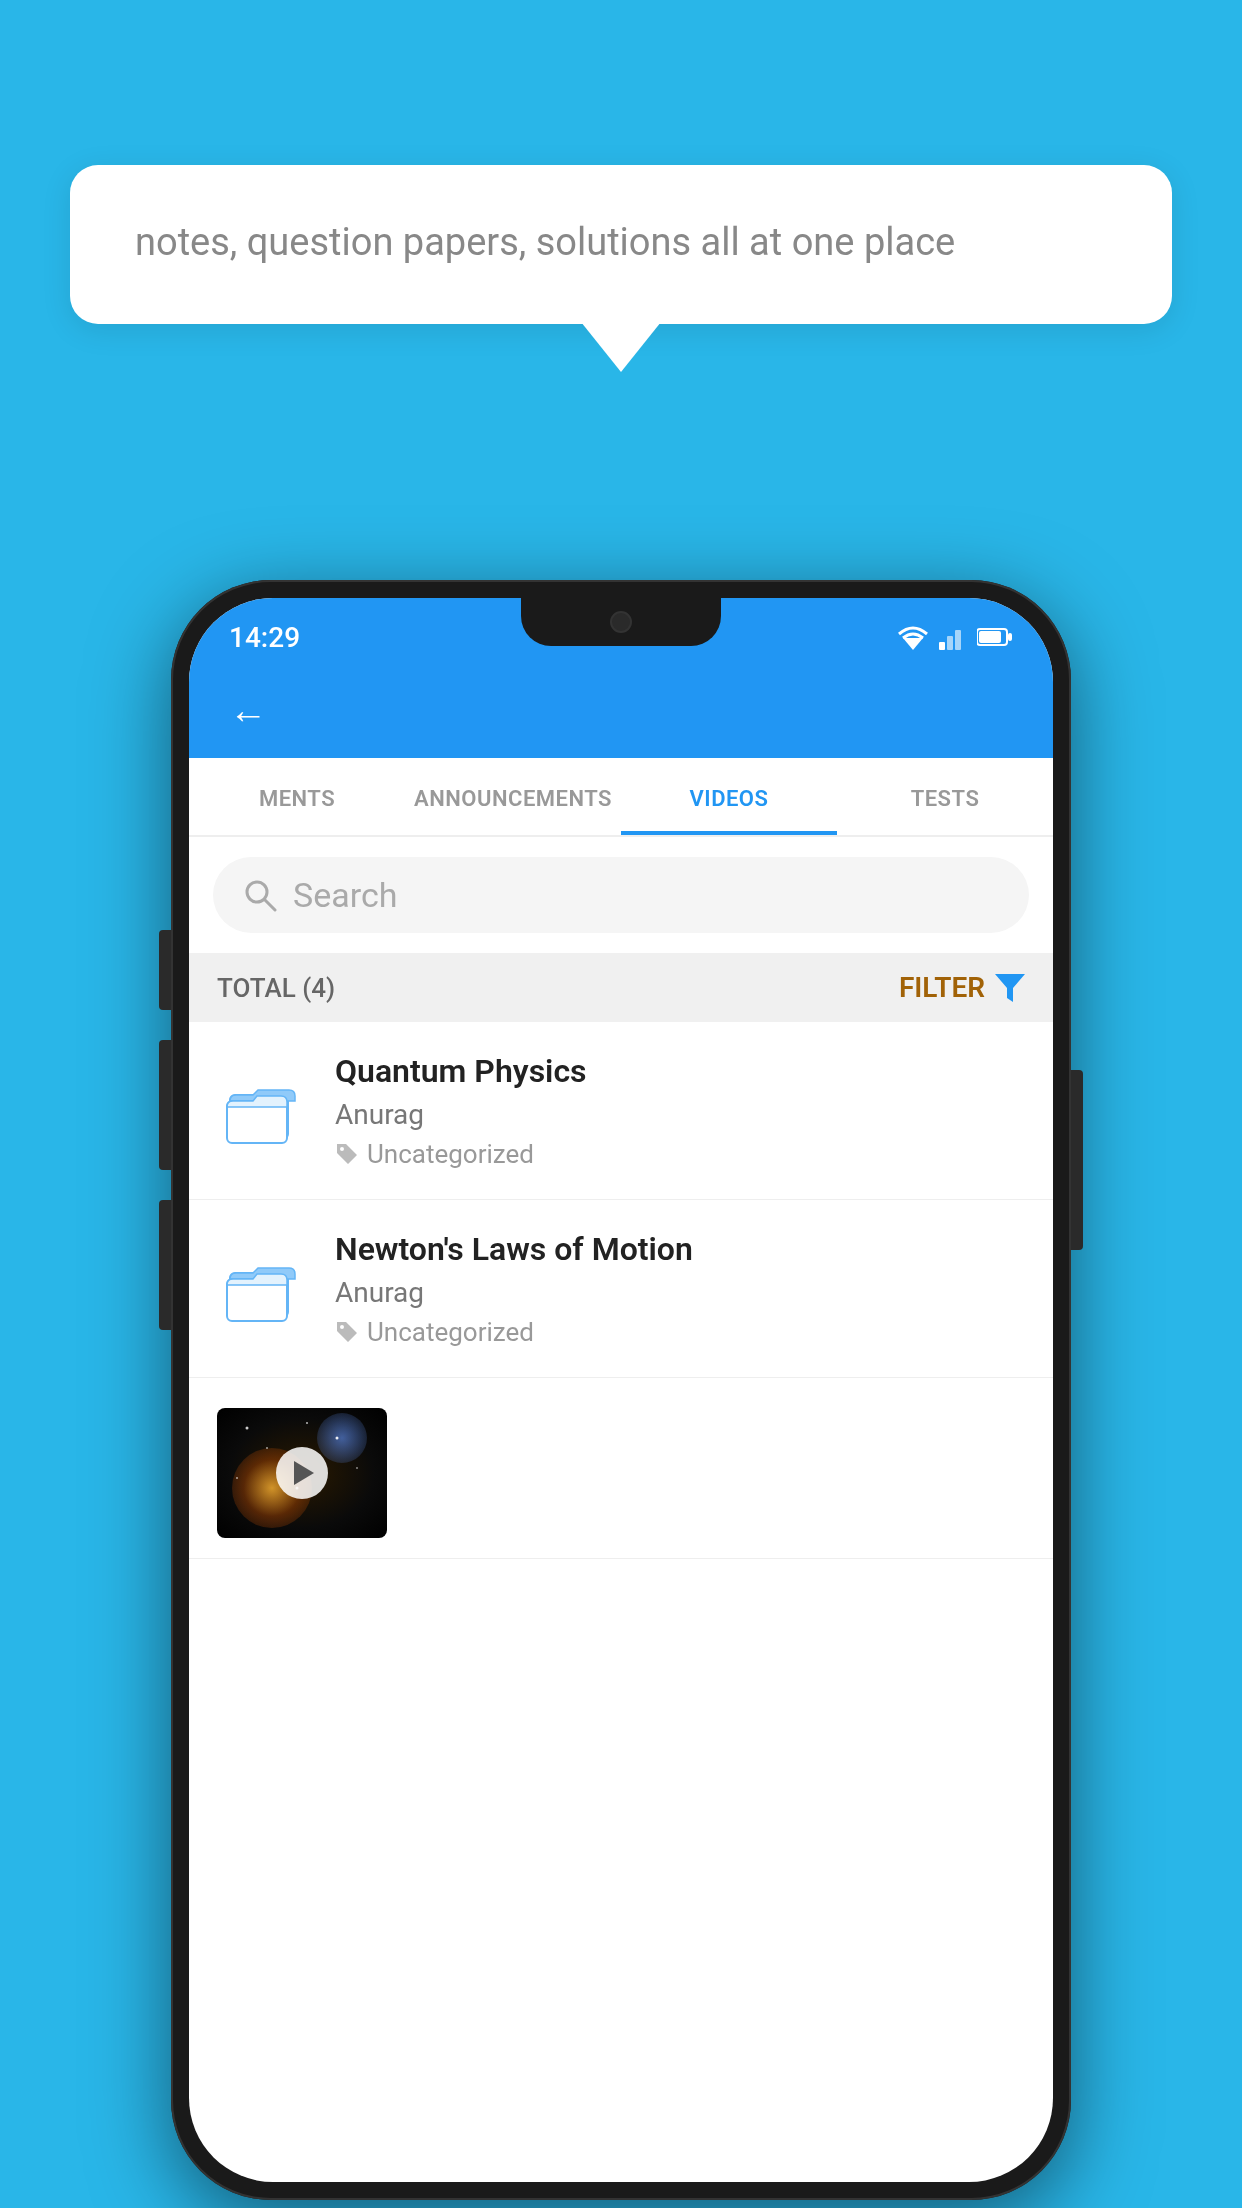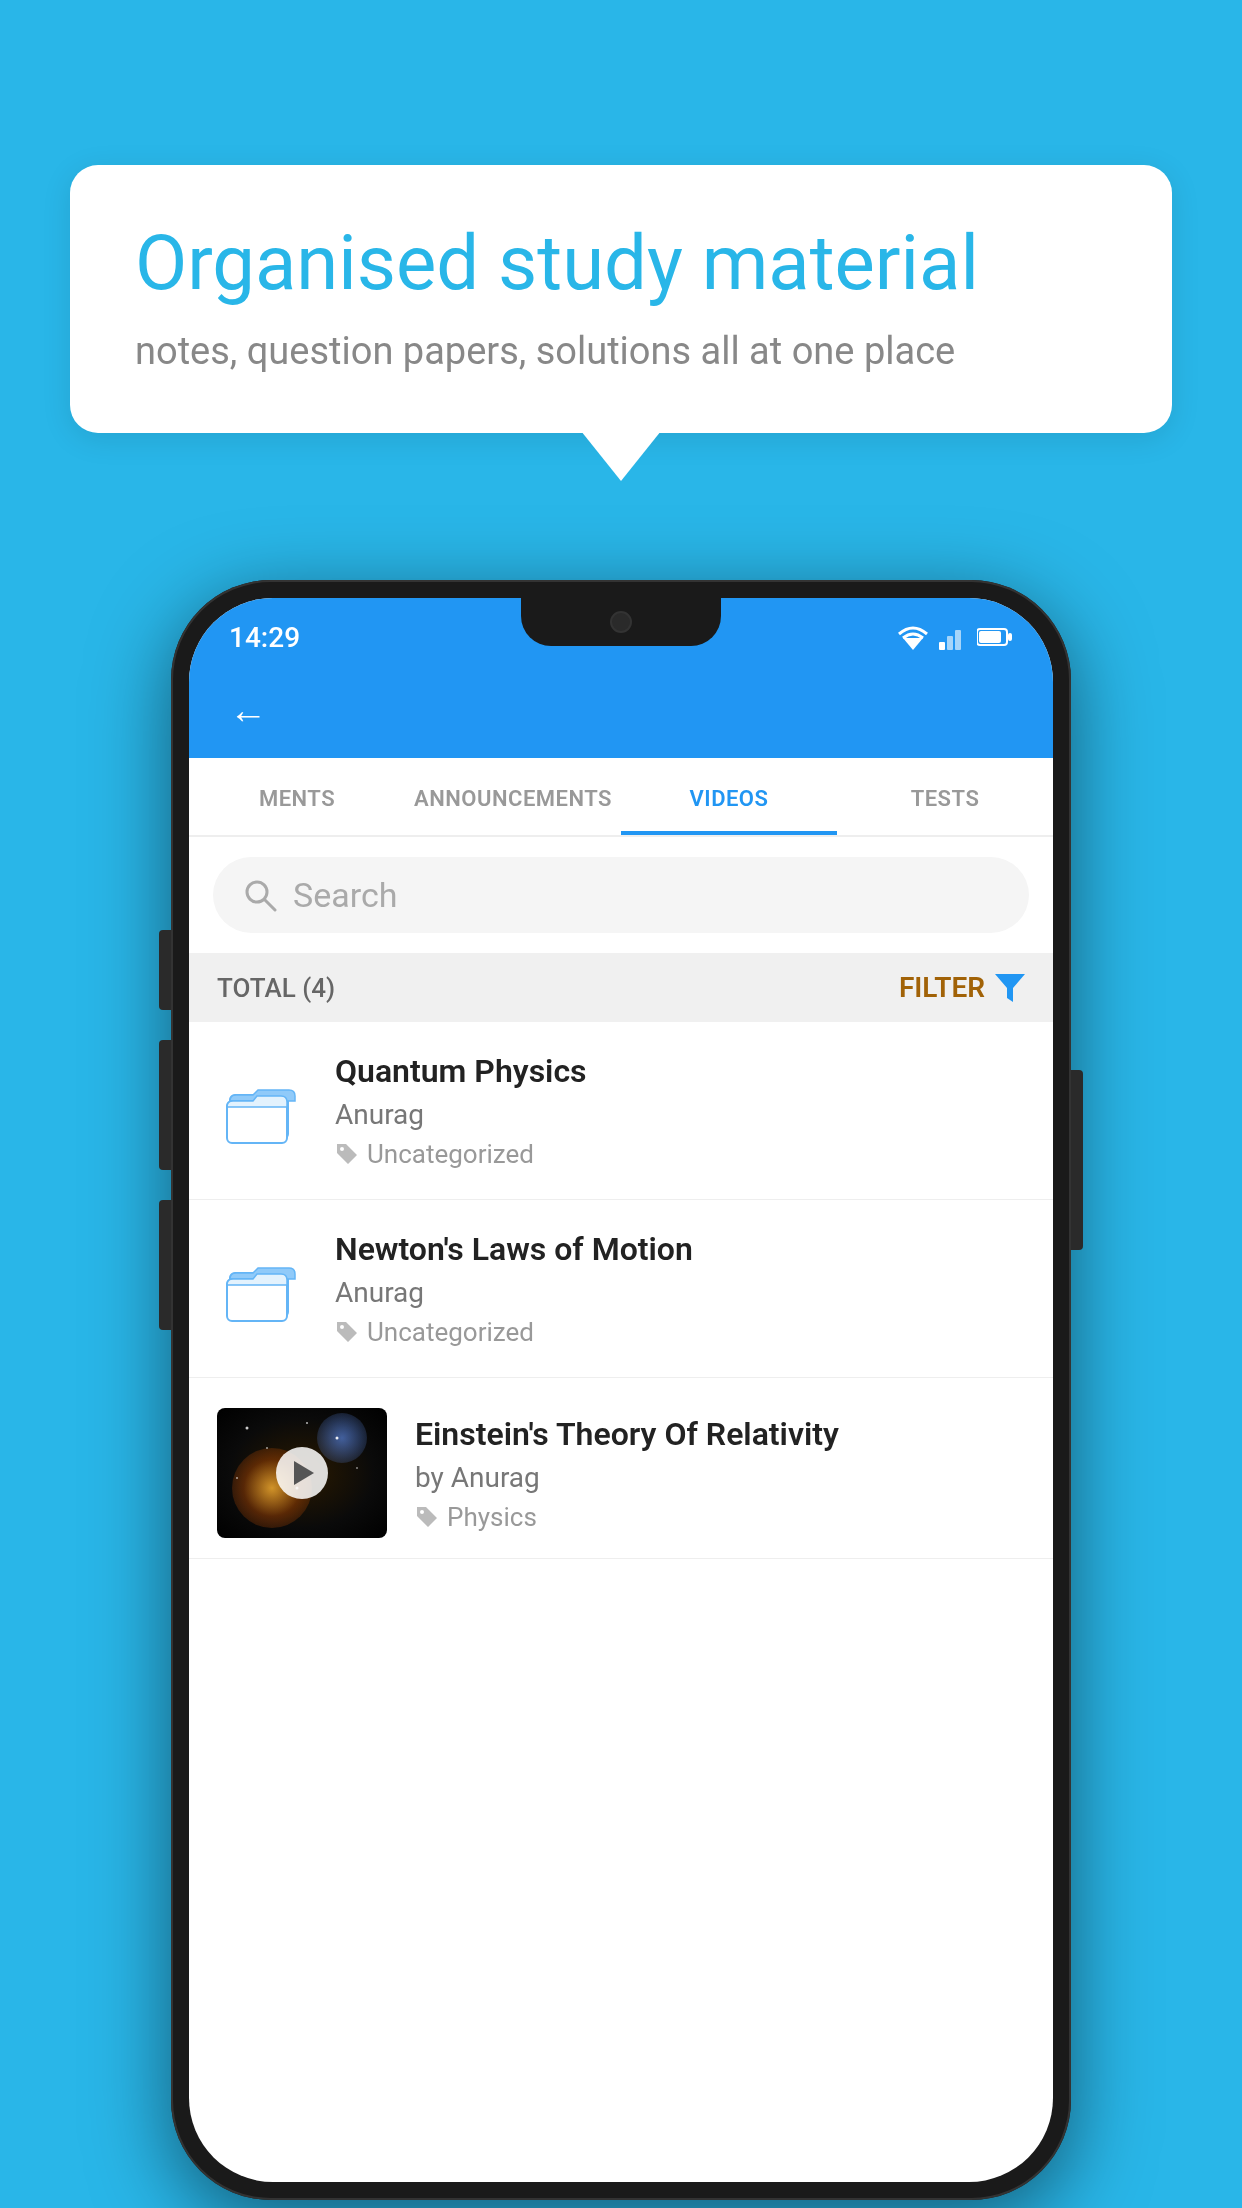--- a/index.html
+++ b/index.html
@@ -393,21 +393,20 @@
       align-items: center;
       justify-content: center;
     }
   </style>
 </head>
 <body>
 
 <div style="width:1242px;height:2208px;background:#29b6e8;position:relative;">
 
   <div class="speech-bubble">
-    <div class="bubble-title">Organised study material</div>
     <div class="bubble-subtitle">notes, question papers, solutions all at one place</div>
   </div>
 
   <div class="phone-wrapper">
     <div class="phone-outer">
 
       <div class="phone-btn-left"></div>
       <div class="phone-btn-left2"></div>
       <div class="phone-btn-left3"></div>
       <div class="phone-btn-right"></div>
@@ -533,30 +532,20 @@
                   <circle cx="120" cy="30" r="1.5" fill="white" opacity="0.9"></circle>
                   <circle cx="140" cy="60" r="1" fill="white" opacity="0.5"></circle>
                   <circle cx="20" cy="70" r="1" fill="white" opacity="0.6"></circle>
                   <circle cx="80" cy="80" r="1.5" fill="white" opacity="0.7"></circle>
                 </svg>
                 <div class="play-btn-overlay">
                   <div class="play-triangle"></div>
                 </div>
               </div>
             </div>
-            <div class="video-info">
-              <div class="video-title">Einstein's Theory Of Relativity</div>
-              <div class="video-author">by Anurag</div>
-              <div class="video-tag">
-                <svg width="24" height="24" viewBox="0 0 24 24" fill="#bbb">
-                  <path d="M2,2 L11,2 L22,13 L13,22 L2,11 Z M7,5 A2,2 0 1,0 7,9 A2,2 0 1,0 7,5"></path>
-                </svg>
-                <span>Physics</span>
-              </div>
-            </div>
           </div>
 
         </div>
 
       </div>
     </div>
   </div>
 
 </div>
 

